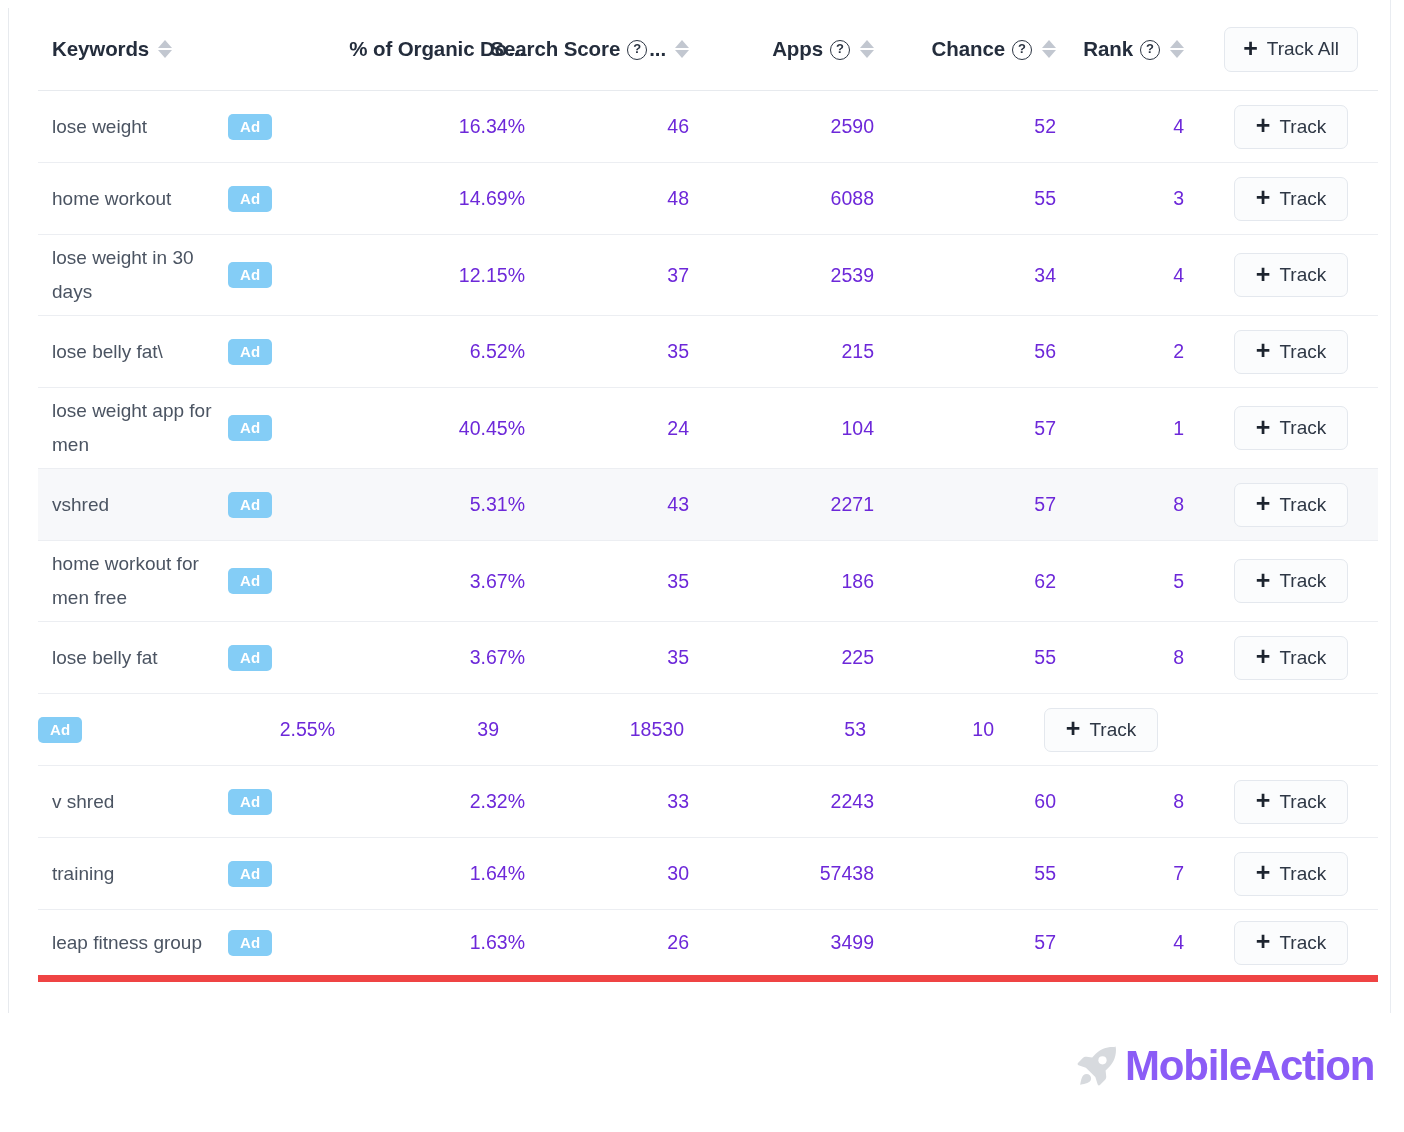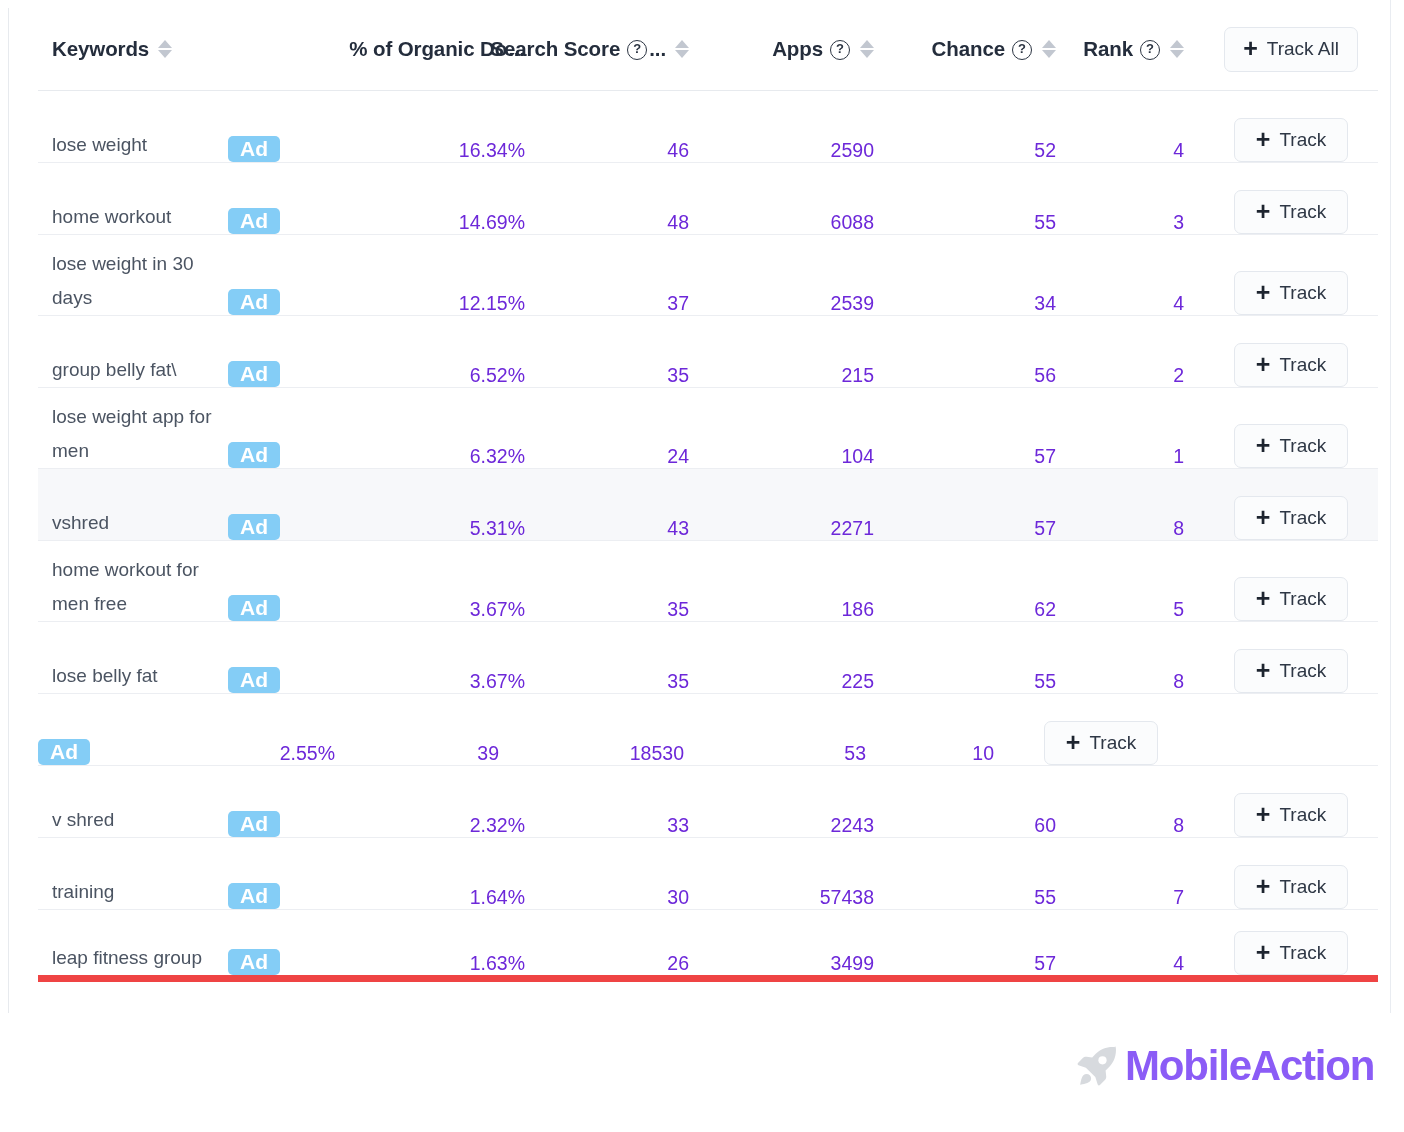--- a/index.html
+++ b/index.html
@@ -57,21 +57,20 @@
     border-bottom: 1px solid #eceef2;
   }
 
   .row.header {
     height: 83px;
     border-bottom: 1px solid #e7eaee;
   }
 
   .row.data {
     min-height: 72px;
-    align-items: flex-end;
   }
   .row.data.tall {
     min-height: 81px;
   }
   .row.highlight {
     background: #f7f8fa;
   }
   .row.last {
     border-bottom: 7px solid #ef4444;
   }
@@ -150,21 +149,21 @@
   }
   .num {
     font-size: 19.5px;
     color: #6d28d9;
   }
 
   
   .ad-badge {
     background: #84cdf6;
     color: #ffffff;
-    font-size: 21px;
+    font-size: 15px;
     font-weight: 700;
     border-radius: 5px;
     padding: 5px 12px 6px 12px;
     line-height: 15px;
     letter-spacing: 0.1px;
     display: inline-block;
   }
 
   
   .btn {
@@ -353,21 +352,21 @@
           <div class="c-rank num">4</div>
           <div class="c-track">
             <div class="btn btn-track">
               <span class="plus">+</span>
               <span>Track</span>
             </div>
           </div>
         </div>
         <div class="row data">
           <div class="c-keyword">
-            <div class="kw">group belly fat\</div>
+            <div class="kw">lose belly fat\</div>
           </div>
           <div class="c-ad">
             <span class="ad-badge">Ad</span>
           </div>
           <div class="c-organic num">6.52%</div>
           <div class="c-score num">35</div>
           <div class="c-apps num">215</div>
           <div class="c-chance num">56</div>
           <div class="c-rank num">2</div>
           <div class="c-track">
@@ -377,21 +376,21 @@
             </div>
           </div>
         </div>
         <div class="row data tall">
           <div class="c-keyword">
             <div class="kw">lose weight app for men</div>
           </div>
           <div class="c-ad">
             <span class="ad-badge">Ad</span>
           </div>
-          <div class="c-organic num">6.32%</div>
+          <div class="c-organic num">40.45%</div>
           <div class="c-score num">24</div>
           <div class="c-apps num">104</div>
           <div class="c-chance num">57</div>
           <div class="c-rank num">1</div>
           <div class="c-track">
             <div class="btn btn-track">
               <span class="plus">+</span>
               <span>Track</span>
             </div>
           </div>

